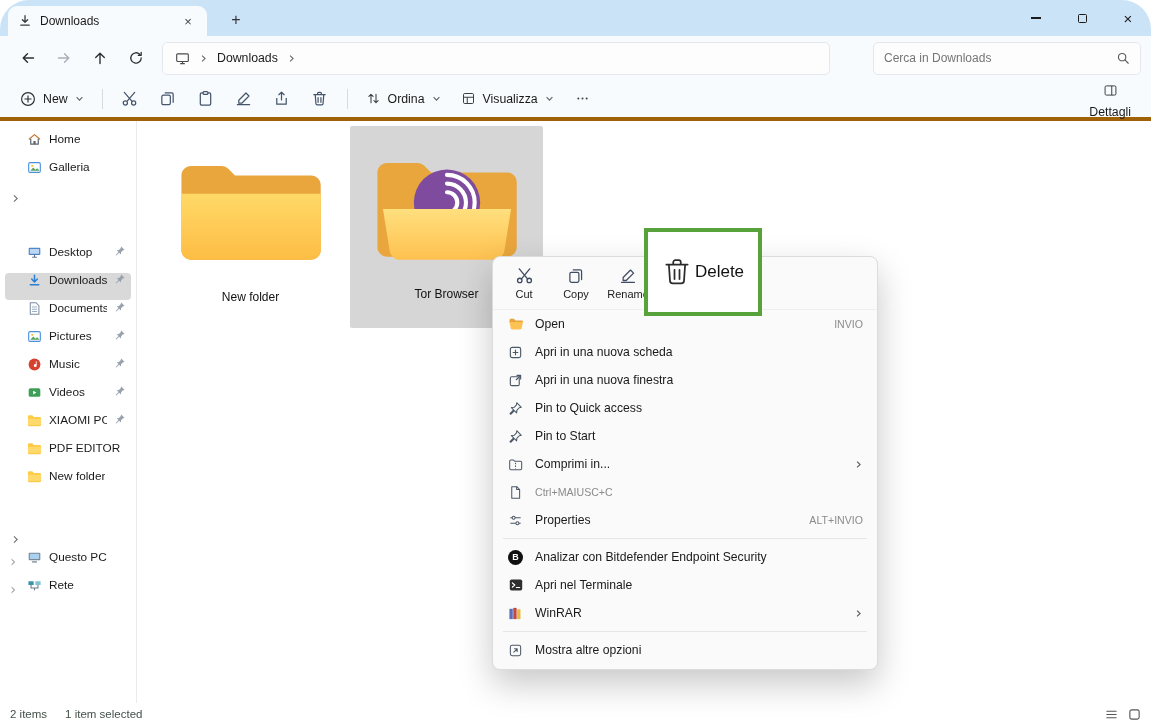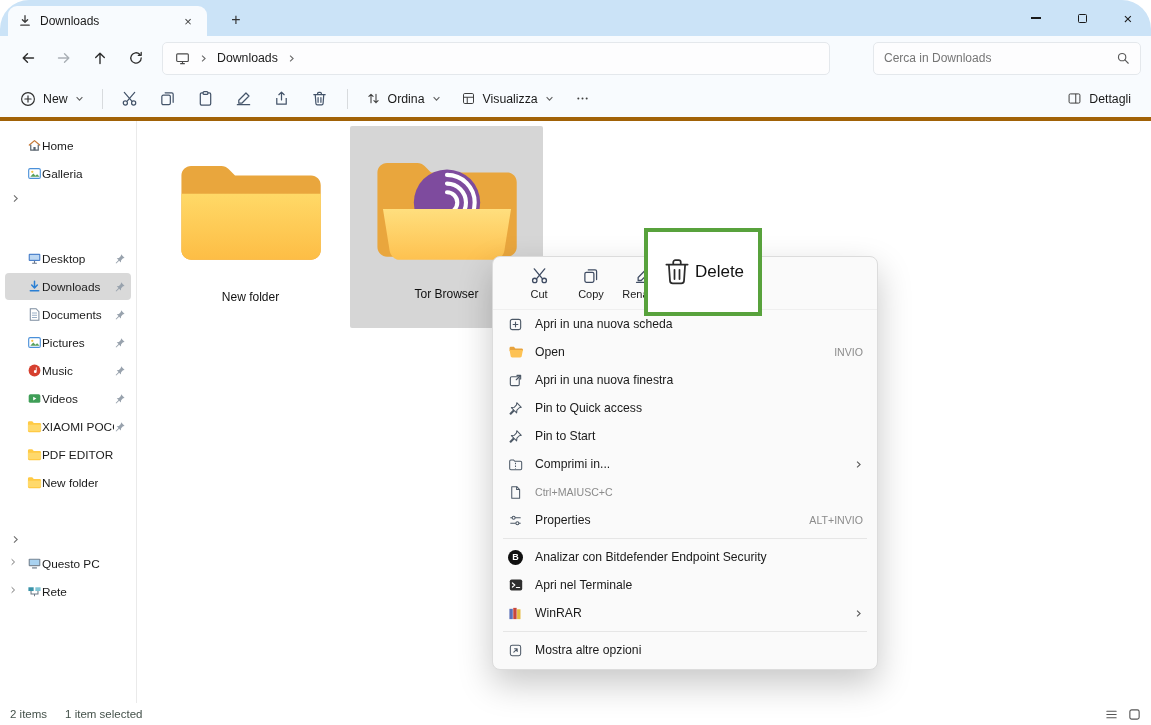--- a/index.html
+++ b/index.html
@@ -25,43 +25,43 @@
   .addressbar { width:668px; height:33px; margin-left:8px; background:#fdfdfe; border:1px solid #e4e8ec; border-radius:5px; display:flex; align-items:center; gap:9px; padding:0 12px; }
   .crumb { font-size:12.3px; color:#1a1a1a; }
   .searchbar { margin-left:auto; width:268px; height:33px; background:#fdfdfe; border:1px solid #e4e8ec; border-radius:5px; display:flex; align-items:center; padding:0 10px; gap:8px; }
   .searchbar input { border:none; outline:none; flex:1; background:transparent; font-size:12px; color:#444; font-family:inherit; }
 
   
   .toolbar { position:absolute; top:80px; left:0; width:100%; height:41px; background:#f8fbfe; border-bottom:4px solid #a16207; display:flex; align-items:center; padding:0 10px; }
   .tbtn { display:flex; align-items:center; gap:7px; height:32px; padding:0 10px; border-radius:4px; font-size:12.3px; }
   .ibtn { width:38px; height:32px; display:flex; align-items:center; justify-content:center; border-radius:4px; }
   .tsep { width:1px; height:20px; background:#d8dbde; margin:0 8px; }
-  .details-btn { margin-left:auto; display:flex; align-items:center; gap:7px; height:32px; padding:0 10px; font-size:12.3px; border-radius:4px; }
+  .details-btn { margin-left:auto; display:flex; align-items:center; gap:7px; height:32px; padding:0 10px; font-size:12.3px; border-radius:4px;flex-direction:column; }
 
   
   .sidebar { position:absolute; top:121px; left:0; width:137px; bottom:22px; background:#fff; border-right:1px solid #eaeaea; padding-top:10px; font-size:11.8px; overflow:hidden; }
-  .srow { display:flex; align-items:center; height:27px; margin:1px 5px; padding:0 5px 0 22px; border-radius:4px; gap:0; position:relative; }
+  .srow { display:flex; height:27px; margin:1px 5px; padding:0 5px 0 22px; border-radius:4px; gap:7px; position:relative; }
   .srow.sel { background:#d9d9d9; }
   .slabel { white-space:nowrap; overflow:hidden; flex:0 1 auto; }
   .pin { margin-left:auto; flex:0 0 auto; display:flex; }
   .schev { position:absolute; left:4px; top:8px; display:flex; }
   .lone-chev { height:20px; display:flex; align-items:center; padding-left:11px; }
   .sgap1 { height:36px; } .sgap2 { height:32px; }
 
   
   .main { position:absolute; left:138px; top:121px; right:0; bottom:22px; background:#fff; }
   .tile { position:absolute; width:193px; display:flex; flex-direction:column; align-items:center; border-radius:2px; }
   .tile1 { left:16px; top:8px; height:198px; }
   .tile2 { left:212px; top:5px; height:202px; background:#d6d6d6; }
   .tile .big { margin-top:26px; }
   .tile-label { margin-top:18px; font-size:12px; color:#111; }
 
   
   .menu { position:absolute; left:492px; top:256px; width:386px; background:#fafafa; border:1px solid #dcdcdc; border-radius:8px; box-shadow:0 14px 34px rgba(0,0,0,.22); z-index:5; padding-bottom:5px; }
-  .qrow { display:flex; align-items:center; height:53px; padding:0 20px; border-bottom:1px solid #efefef; }
+  .qrow { display:flex; align-items:center; height:53px; padding:0 5px; border-bottom:1px solid #efefef; }
   .qitem { width:52px; display:flex; flex-direction:column; align-items:center; gap:3px; font-size:11px; color:#1c1c1c; }
   .mitem { display:flex; align-items:center; height:28px; padding:0 14px; gap:11px; font-size:12.2px; }
   .micon { width:17px; display:flex; justify-content:center; flex:0 0 auto; }
   .mlabel { flex:1; white-space:nowrap; overflow:hidden; }
   .mshort { font-size:10.6px; color:#8b8b8b; }
   .msep { height:1px; background:#e6e6e6; margin:4px 10px; }
   .bd-badge { width:15px; height:15px; border-radius:50%; background:#101010; color:#fff; font-size:9px; font-weight:bold; display:flex; align-items:center; justify-content:center; }
 
   
   .greenbox { position:absolute; left:644px; top:228px; width:118px; height:88px; background:#fff; border:4px solid #58a23c; display:flex; flex-direction:row; align-items:center; justify-content:center; gap:3px; z-index:6; }
@@ -498,36 +498,36 @@
               <path d="M2.8 17h14.4" stroke="#3f4c63" stroke-width="1.4" stroke-linecap="round"></path>
               <path d="M12.8 3.4l3.4 3.4-8.2 8.2H4.6v-3.4z" fill="none" stroke="#3f4c63" stroke-width="1.4" stroke-linejoin="round"></path>
             </svg>
           </span>
         <span>Rename</span>
       </div>
     </div>
 
     <div class="mitem">
       <span class="micon">
-          <svg width="15" height="15" viewBox="0 0 16 16">
-            <rect x="2.5" y="2.5" width="11" height="11" rx="2" fill="none" stroke="#4c5866" stroke-width="1.2"></rect>
-            <path d="M8 5.5v5M5.5 8h5" stroke="#4c5866" stroke-width="1.2" stroke-linecap="round"></path>
-          </svg>
-        </span>
-      <span class="mlabel">Apri in una nuova scheda</span>
-    </div>
-    <div class="mitem">
-      <span class="micon">
           <svg width="16" height="16" viewBox="0 0 16 16">
             <path d="M1.5 4.2c0-.8.6-1.4 1.4-1.4h3l1.5 1.6h6.2c.8 0 1.4.6 1.4 1.4v1H1.5z" fill="#e8a33c"></path>
             <path d="M1.5 6h13.4l-1.2 6.2c-.1.7-.7 1.2-1.4 1.2H4.1c-.7 0-1.3-.5-1.4-1.2z" fill="#fdc254"></path>
           </svg>
         </span>
       <span class="mlabel">Open</span>
       <span class="mshort">INVIO</span>
+    </div>
+    <div class="mitem">
+      <span class="micon">
+          <svg width="15" height="15" viewBox="0 0 16 16">
+            <rect x="2.5" y="2.5" width="11" height="11" rx="2" fill="none" stroke="#4c5866" stroke-width="1.2"></rect>
+            <path d="M8 5.5v5M5.5 8h5" stroke="#4c5866" stroke-width="1.2" stroke-linecap="round"></path>
+          </svg>
+        </span>
+      <span class="mlabel">Apri in una nuova scheda</span>
     </div>
     <div class="mitem">
       <span class="micon">
           <svg width="15" height="15" viewBox="0 0 16 16">
             <rect x="2.5" y="4" width="9.5" height="9.5" rx="1.5" fill="none" stroke="#4c5866" stroke-width="1.2"></rect>
             <path d="M9.5 2.5h4v4M13.5 2.5L8.8 7.2" fill="none" stroke="#4c5866" stroke-width="1.2" stroke-linecap="round" stroke-linejoin="round"></path>
           </svg>
         </span>
       <span class="mlabel">Apri in una nuova finestra</span>
     </div>

